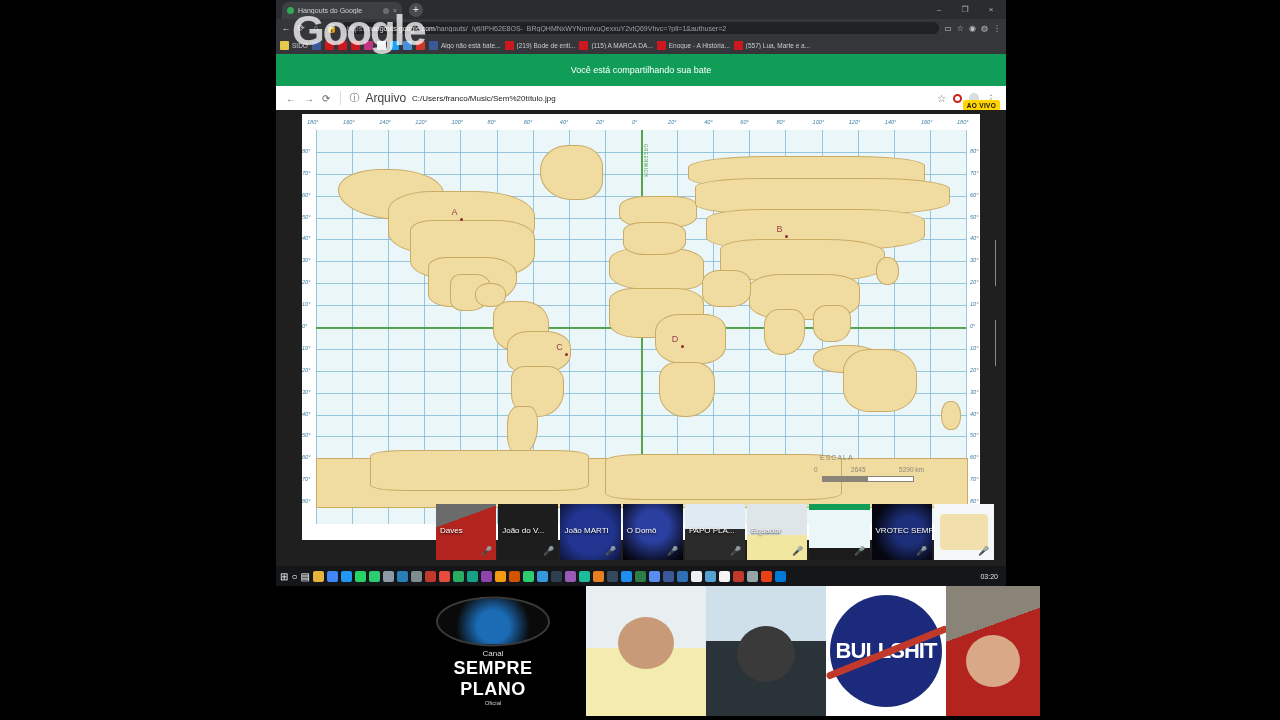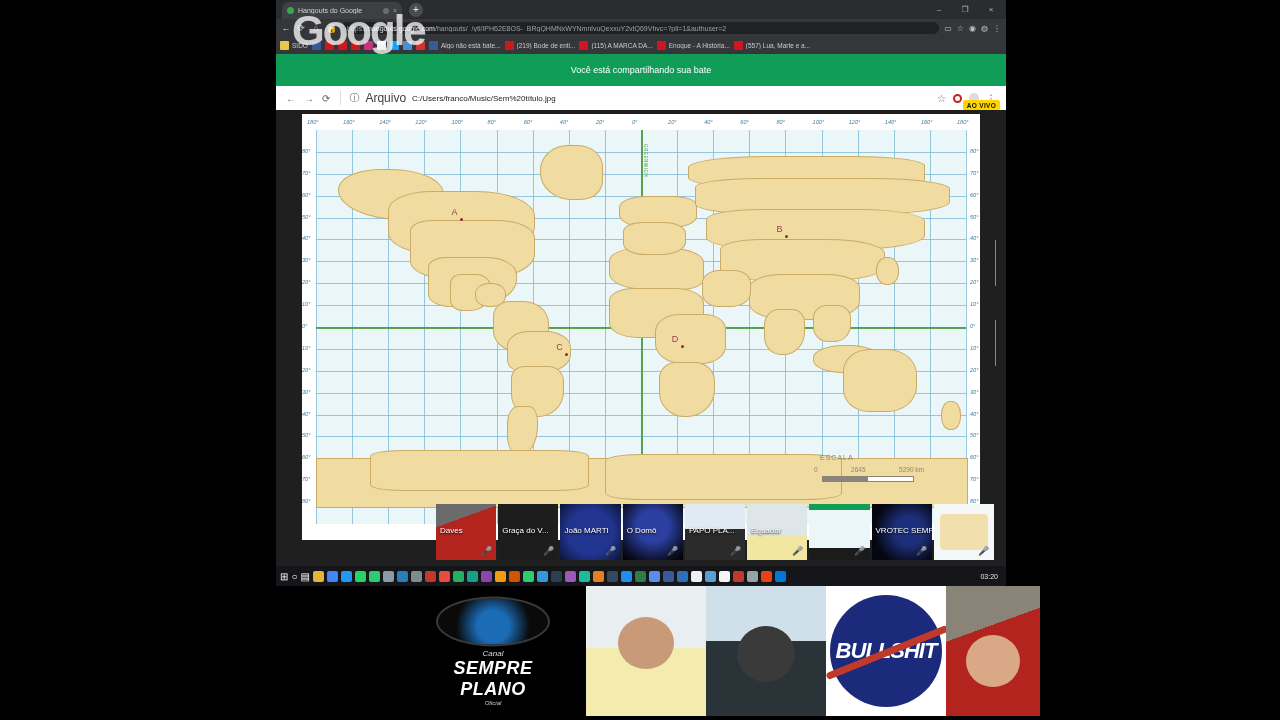--- a/index.html
+++ b/index.html
@@ -78,21 +78,21 @@
   .sthumb .nm{position:absolute;left:4px;top:22px;color:#fff;font-size:8px;text-shadow:0 1px 2px #000;white-space:nowrap;}
   .sthumb .mic{position:absolute;right:4px;bottom:4px;color:#fff;font-size:9px;opacity:.9;}
 
   
   .taskbar{position:absolute;left:0;bottom:0;width:730px;height:20px;background:#14161a;display:flex;align-items:center;gap:3px;padding:0 4px;box-sizing:border-box;}
   .tbic{width:11px;height:11px;border-radius:2px;flex:0 0 auto;}
   .tbclock{margin-left:auto;color:#e6e6e6;font-size:7px;padding-right:4px;}
 
   
   .botrow{position:absolute;left:0;bottom:0;width:1280px;height:134px;background:#000;display:flex;}
-  .bcell{position:relative;height:130px;overflow:hidden;background:#000;font-style:italic;}
+  .bcell{position:relative;height:130px;overflow:hidden;background:#000;}
   .bcell .capt{position:absolute;left:0;right:0;top:50%;transform:translateY(-50%);text-align:center;color:#fff;font-size:17px;}
   .ellipse-logo{position:absolute;left:50%;top:50%;transform:translate(-50%,-50%);text-align:center;}
   .ellipse-logo .l1{font-size:8px;color:#ddd;}
   .ellipse-logo .l2{font-size:18px;font-weight:bold;color:#fff;letter-spacing:.5px;}
   .ellipse-logo .l3{font-size:6px;color:#ccc;}
   .nasa{position:absolute;left:50%;top:50%;transform:translate(-50%,-50%);width:112px;height:112px;border-radius:50%;background:#1b2a7a;}
   .nasa .bs{position:absolute;left:0;right:0;top:38%;text-align:center;color:#fff;font-size:22px;font-weight:bold;letter-spacing:-1px;}
   .nasa .swoosh{position:absolute;left:-8px;top:48%;width:130px;height:7px;background:#c0392b;transform:rotate(-22deg);border-radius:4px;}
   .domo{position:absolute;left:50%;top:50%;transform:translate(-50%,-50%);width:118px;height:118px;border-radius:50%;
         background:radial-gradient(circle at 45% 35%,#2a3d93 0%,#0d1340 60%,#05070f 100%);}
@@ -363,21 +363,21 @@
       <div style="position:absolute;right:10px;top:130px;width:1px;height:46px;background:#8a8a8a;"></div>
       <div style="position:absolute;right:10px;top:210px;width:1px;height:46px;background:#8a8a8a;"></div>
     </div>
 
     <div class="strip" id="strip">
         <div class="sthumb" style="background: linear-gradient(160deg, rgb(107, 107, 107) 0px, rgb(107, 107, 107) 30%, rgb(179, 36, 31) 30%, rgb(179, 36, 31) 100%);">
           <div class="nm">Daves</div>
           <div class="mic">🎤</div>
         </div>
         <div class="sthumb" style="background: rgb(29, 29, 29);">
-          <div class="nm">Graça do V...</div>
+          <div class="nm">João do V...</div>
           <div class="mic">🎤</div>
         </div>
         <div class="sthumb" style="background: radial-gradient(circle, rgb(33, 52, 143) 0px, rgb(33, 52, 143) 55%, rgb(13, 21, 51) 100%);">
           <div class="nm">João MARTI</div>
           <div class="mic">🎤</div>
         </div>
         <div class="sthumb" style="background: radial-gradient(circle at 50% 40%, rgb(43, 63, 160) 0px, rgb(43, 63, 160) 35%, rgb(10, 13, 34) 80%, rgb(0, 0, 0) 100%);">
           <div class="nm">O Domô</div>
           <div class="mic">🎤</div>
         </div>

